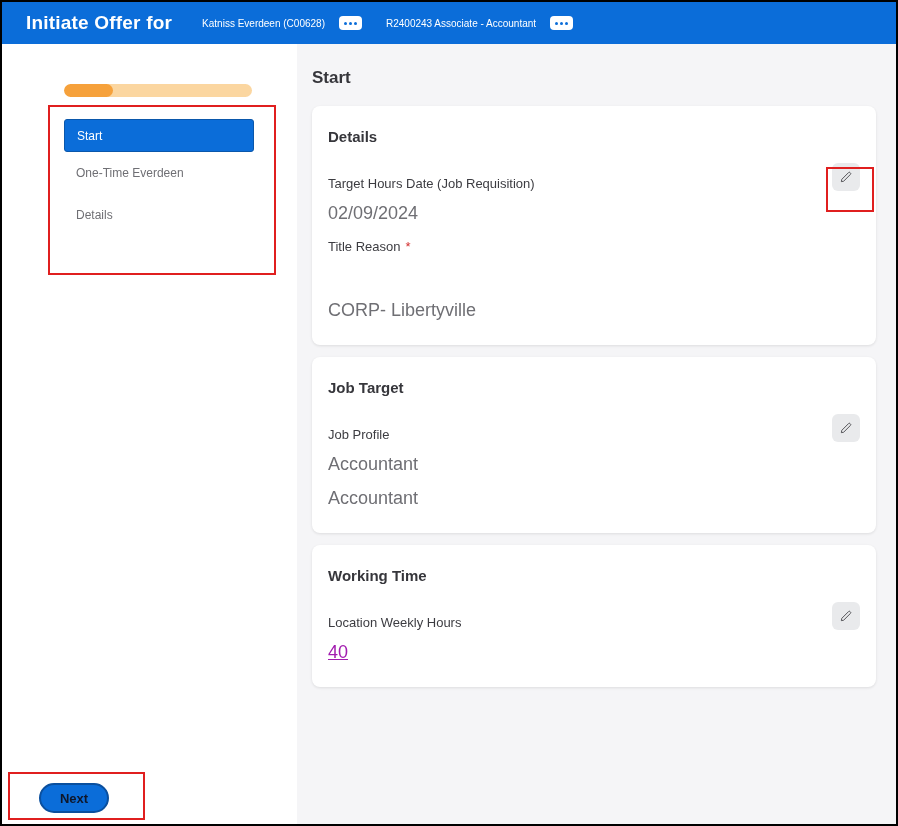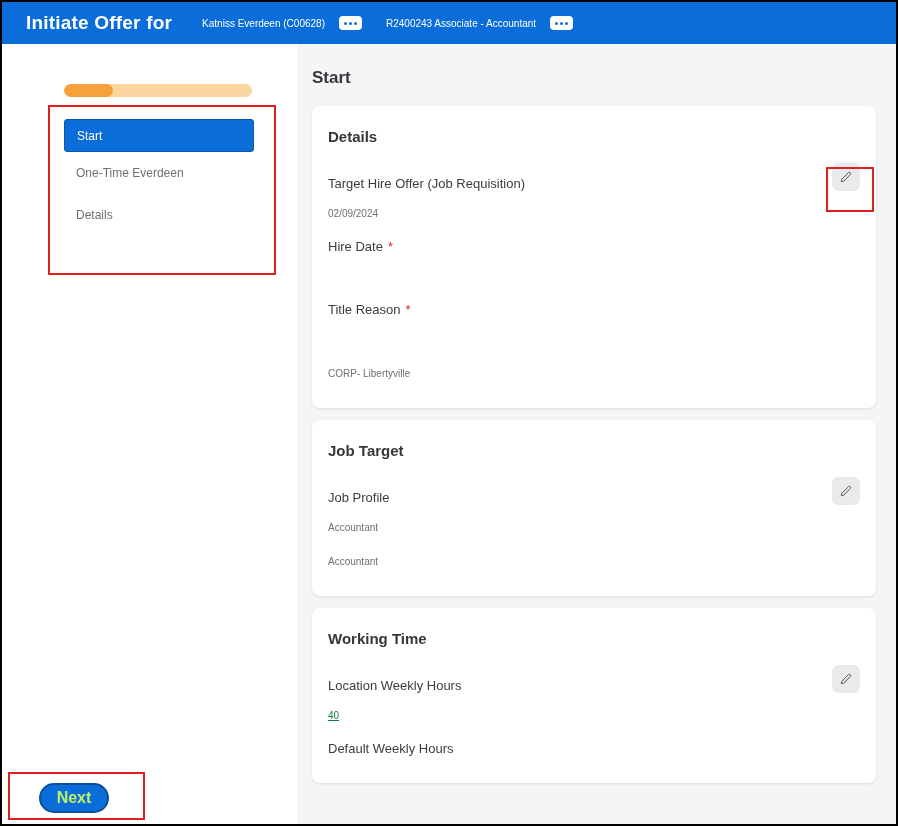--- a/index.html
+++ b/index.html
@@ -57,22 +57,22 @@
   .step.active {
     background: #0b6dd9; color: #fff;
     border-radius: 3px; border: 1px solid #0a57ab;
     padding: 9px 12px; height: 33px;
   }
 
   .next-btn {
     position: absolute;
     left: 37px; top: 781px;
     width: 70px; height: 30px;
-    background: #0b6dd9; color: #bef264;
-    font-size: 16px; font-weight: bold;
+    background: #0b6dd9; color: #0f172a;
+    font-size: 13px; font-weight: bold;
     font-family: "Liberation Sans", sans-serif;
     border: 2px solid #0a4f9e; border-radius: 16px;
     cursor: pointer;
   }
 
   
   .section-title { font-size: 17px; font-weight: bold; color: #36363b; margin: 0 0 18px 0; }
 
   .card {
     position: relative;
@@ -80,22 +80,22 @@
     border-radius: 8px;
     box-shadow: 0 1px 3px rgba(0,0,0,.10);
     padding: 22px 16px 10px 16px;
     margin-bottom: 12px;
   }
   .card h3 { font-size: 15px; font-weight: bold; color: #36363b; margin-bottom: 30px; }
 
   .field { margin-bottom: 15px; }
   .field .label { font-size: 13px; color: #3c3c41; line-height: 18px; }
   .field .req { color: #d22d2d; margin-left: 5px; font-size: 13px; }
-  .field .value { margin-top: 11px; min-height: 19px; line-height: 19px; font-size: 10px; color: #6f6f74; }
-  .field .value.faint { color: #15803d; text-decoration: underline; }
+  .field .value { margin-top: 11px; min-height: 19px; line-height: 19px; font-size: 18px; color: #6f6f74; }
+  .field .value.faint { color: #a21caf; text-decoration: underline; }
 
   .edit-btn {
     position: absolute; right: 16px; top: 57px;
     width: 28px; height: 28px;
     background: #e9eaec; border: none; border-radius: 6px;
     display: flex; align-items: center; justify-content: center;
     cursor: pointer;
   }
   .edit-btn svg { width: 14px; height: 14px; fill: none; stroke: #4a4a4f; stroke-width: 1.6; }
 
@@ -146,31 +146,25 @@
       <section class="card">
         <h3>Details</h3>
         <button class="edit-btn">
           <svg viewBox="0 0 24 24">
             <path d="M4 20 L4.8 16 L16.5 4.3 A1.6 1.6 0 0 1 18.8 4.3 L19.7 5.2 A1.6 1.6 0 0 1 19.7 7.5 L8 19.2 L4 20 Z"></path>
           </svg>
         </button>
 
         <div class="field">
           <div class="label">
-            <span>Target Hire Offer (Job Requisition)</span>
+            <span>Target Hours Date (Job Requisition)</span>
           </div>
           <div class="value">02/09/2024</div>
         </div>
 
-        <div class="field">
-          <div class="label">
-            <span>Hire Date</span><span class="req">*</span>
-          </div>
-          <div class="value"></div>
-        </div>
 
         <div class="field">
           <div class="label">
             <span>Title Reason</span><span class="req">*</span>
           </div>
           <div class="value"></div>
         </div>
 
         <div class="field">
           <div class="value">CORP- Libertyville</div>
@@ -205,26 +199,20 @@
           </svg>
         </button>
 
         <div class="field">
           <div class="label">
             <span>Location Weekly Hours</span>
           </div>
           <div class="value faint">40</div>
         </div>
 
-        <div class="field">
-          <div class="label">
-            <span>Default Weekly Hours</span>
-          </div>
-
-        </div>
       </section>
     </main>
   </div>
 
   <button class="next-btn">Next</button>
 
   <div class="anno anno-steps"></div>
   <div class="anno anno-pencil"></div>
   <div class="anno anno-next"></div>
 

